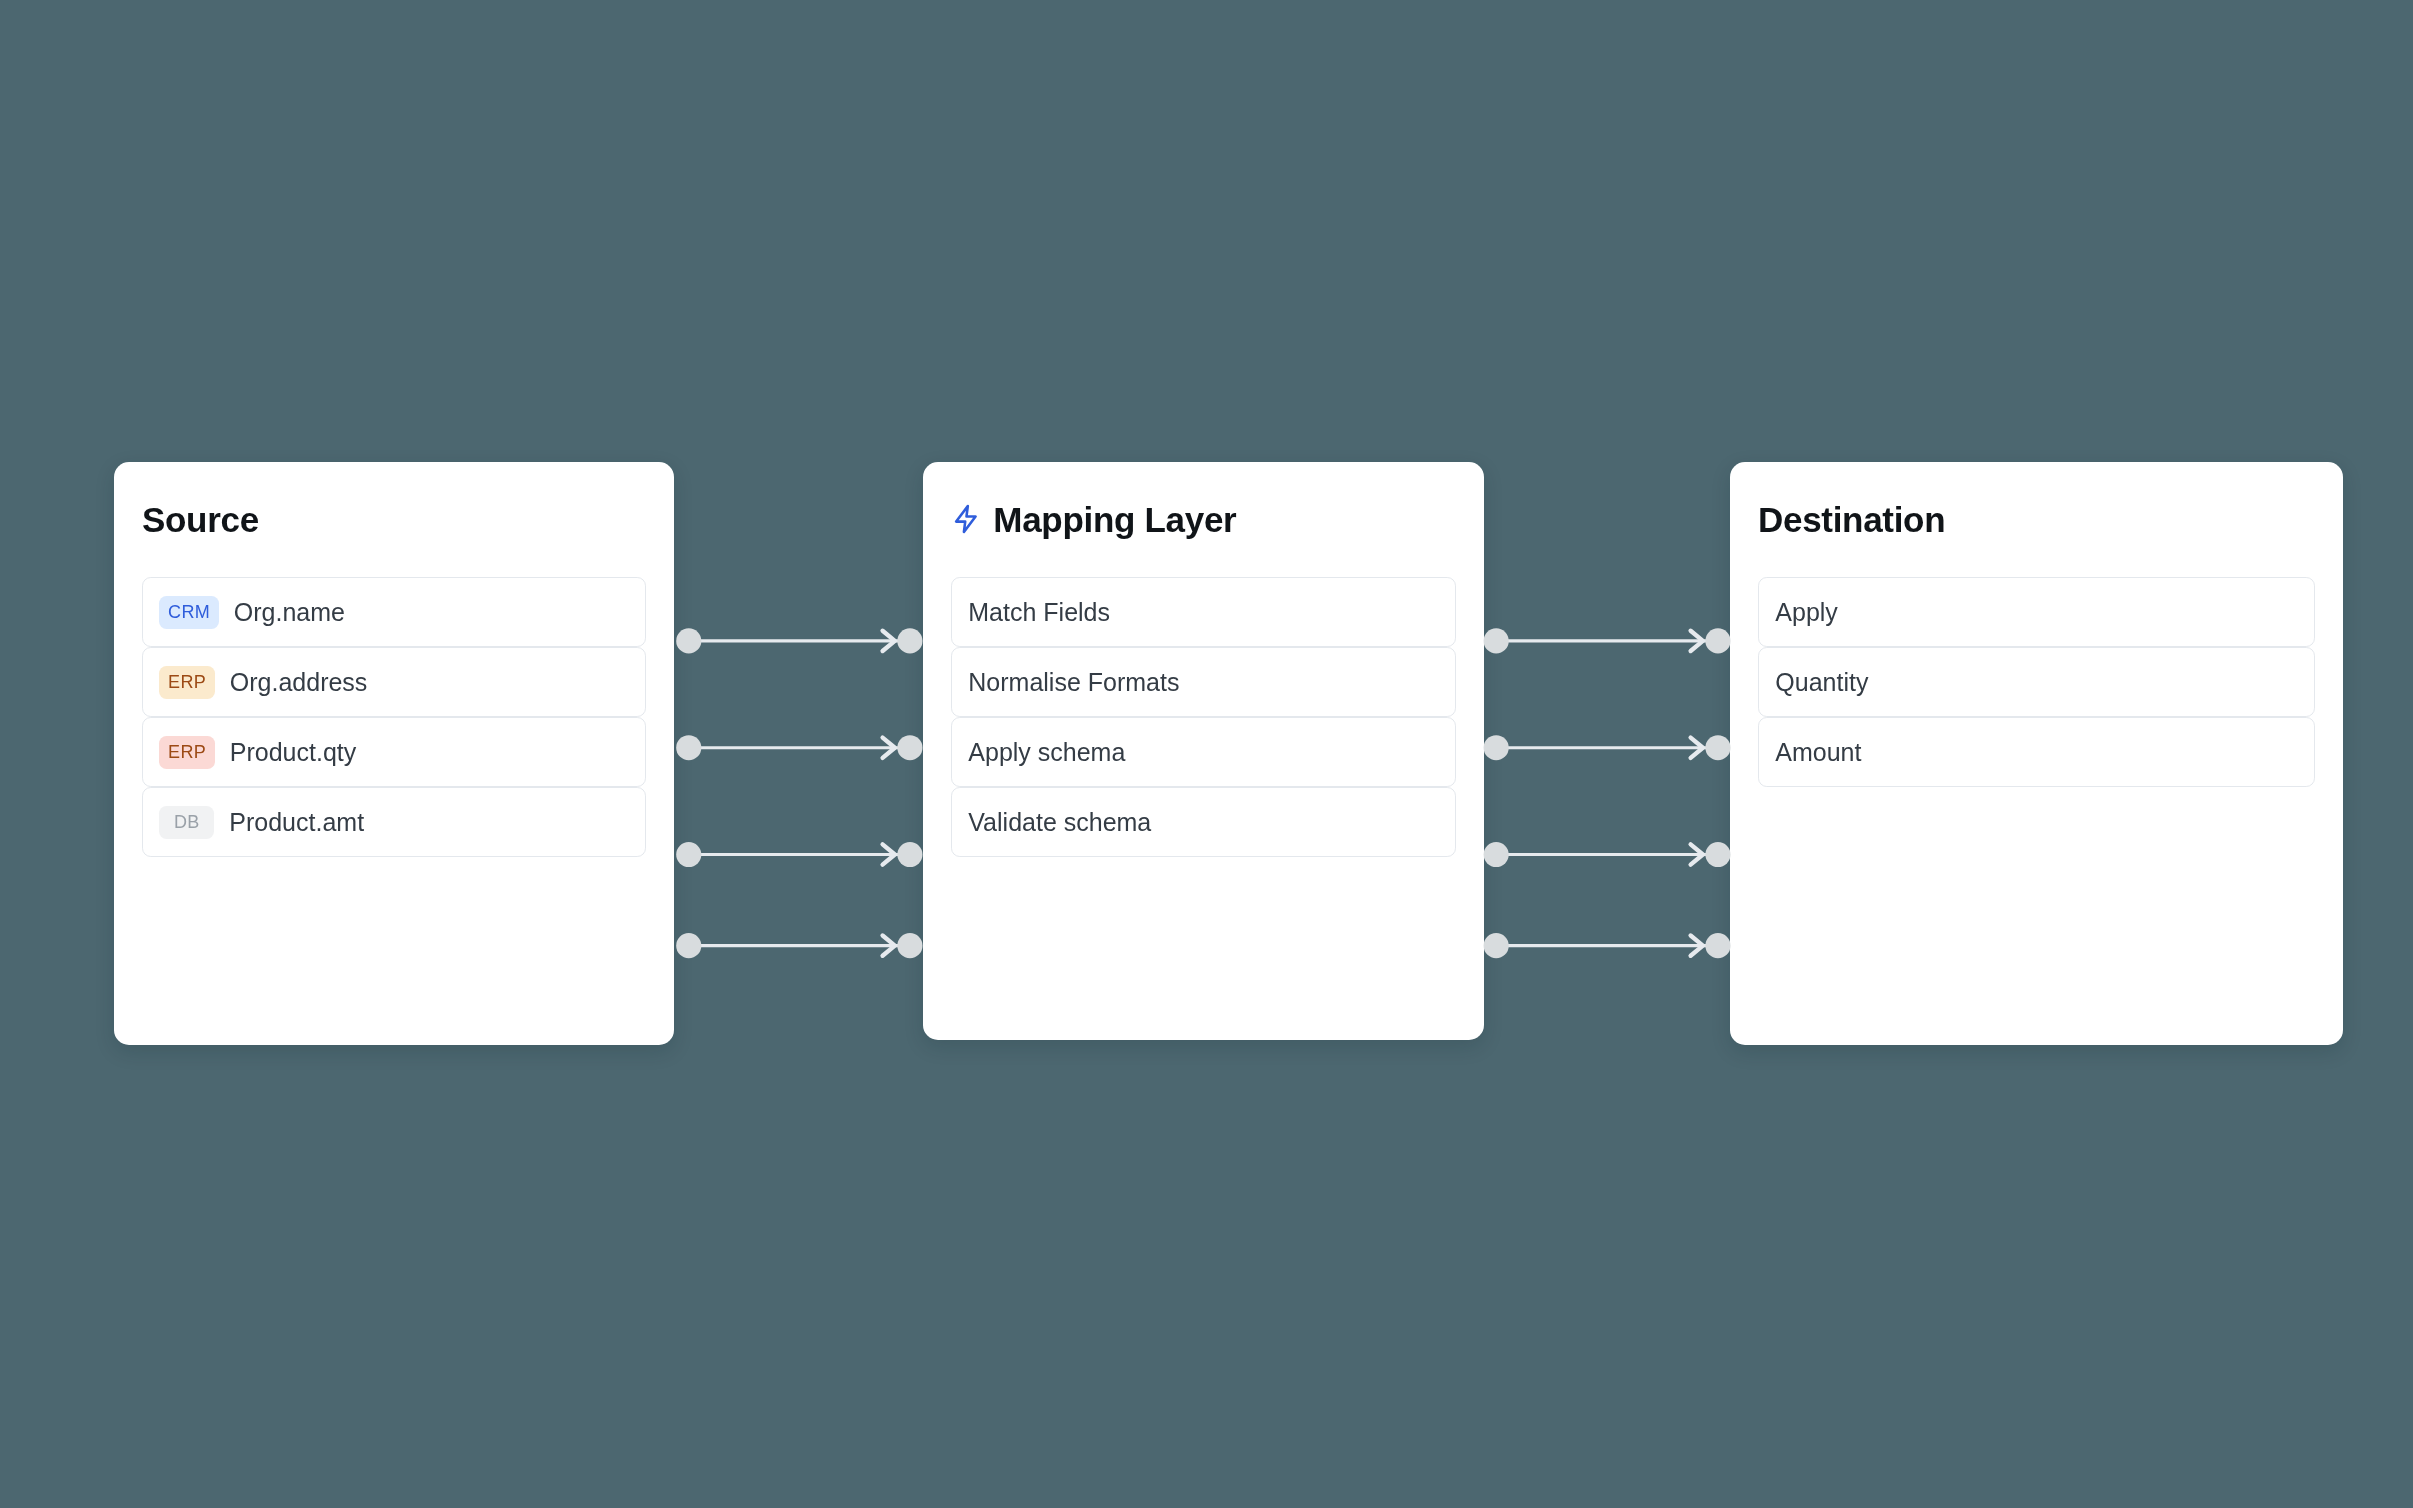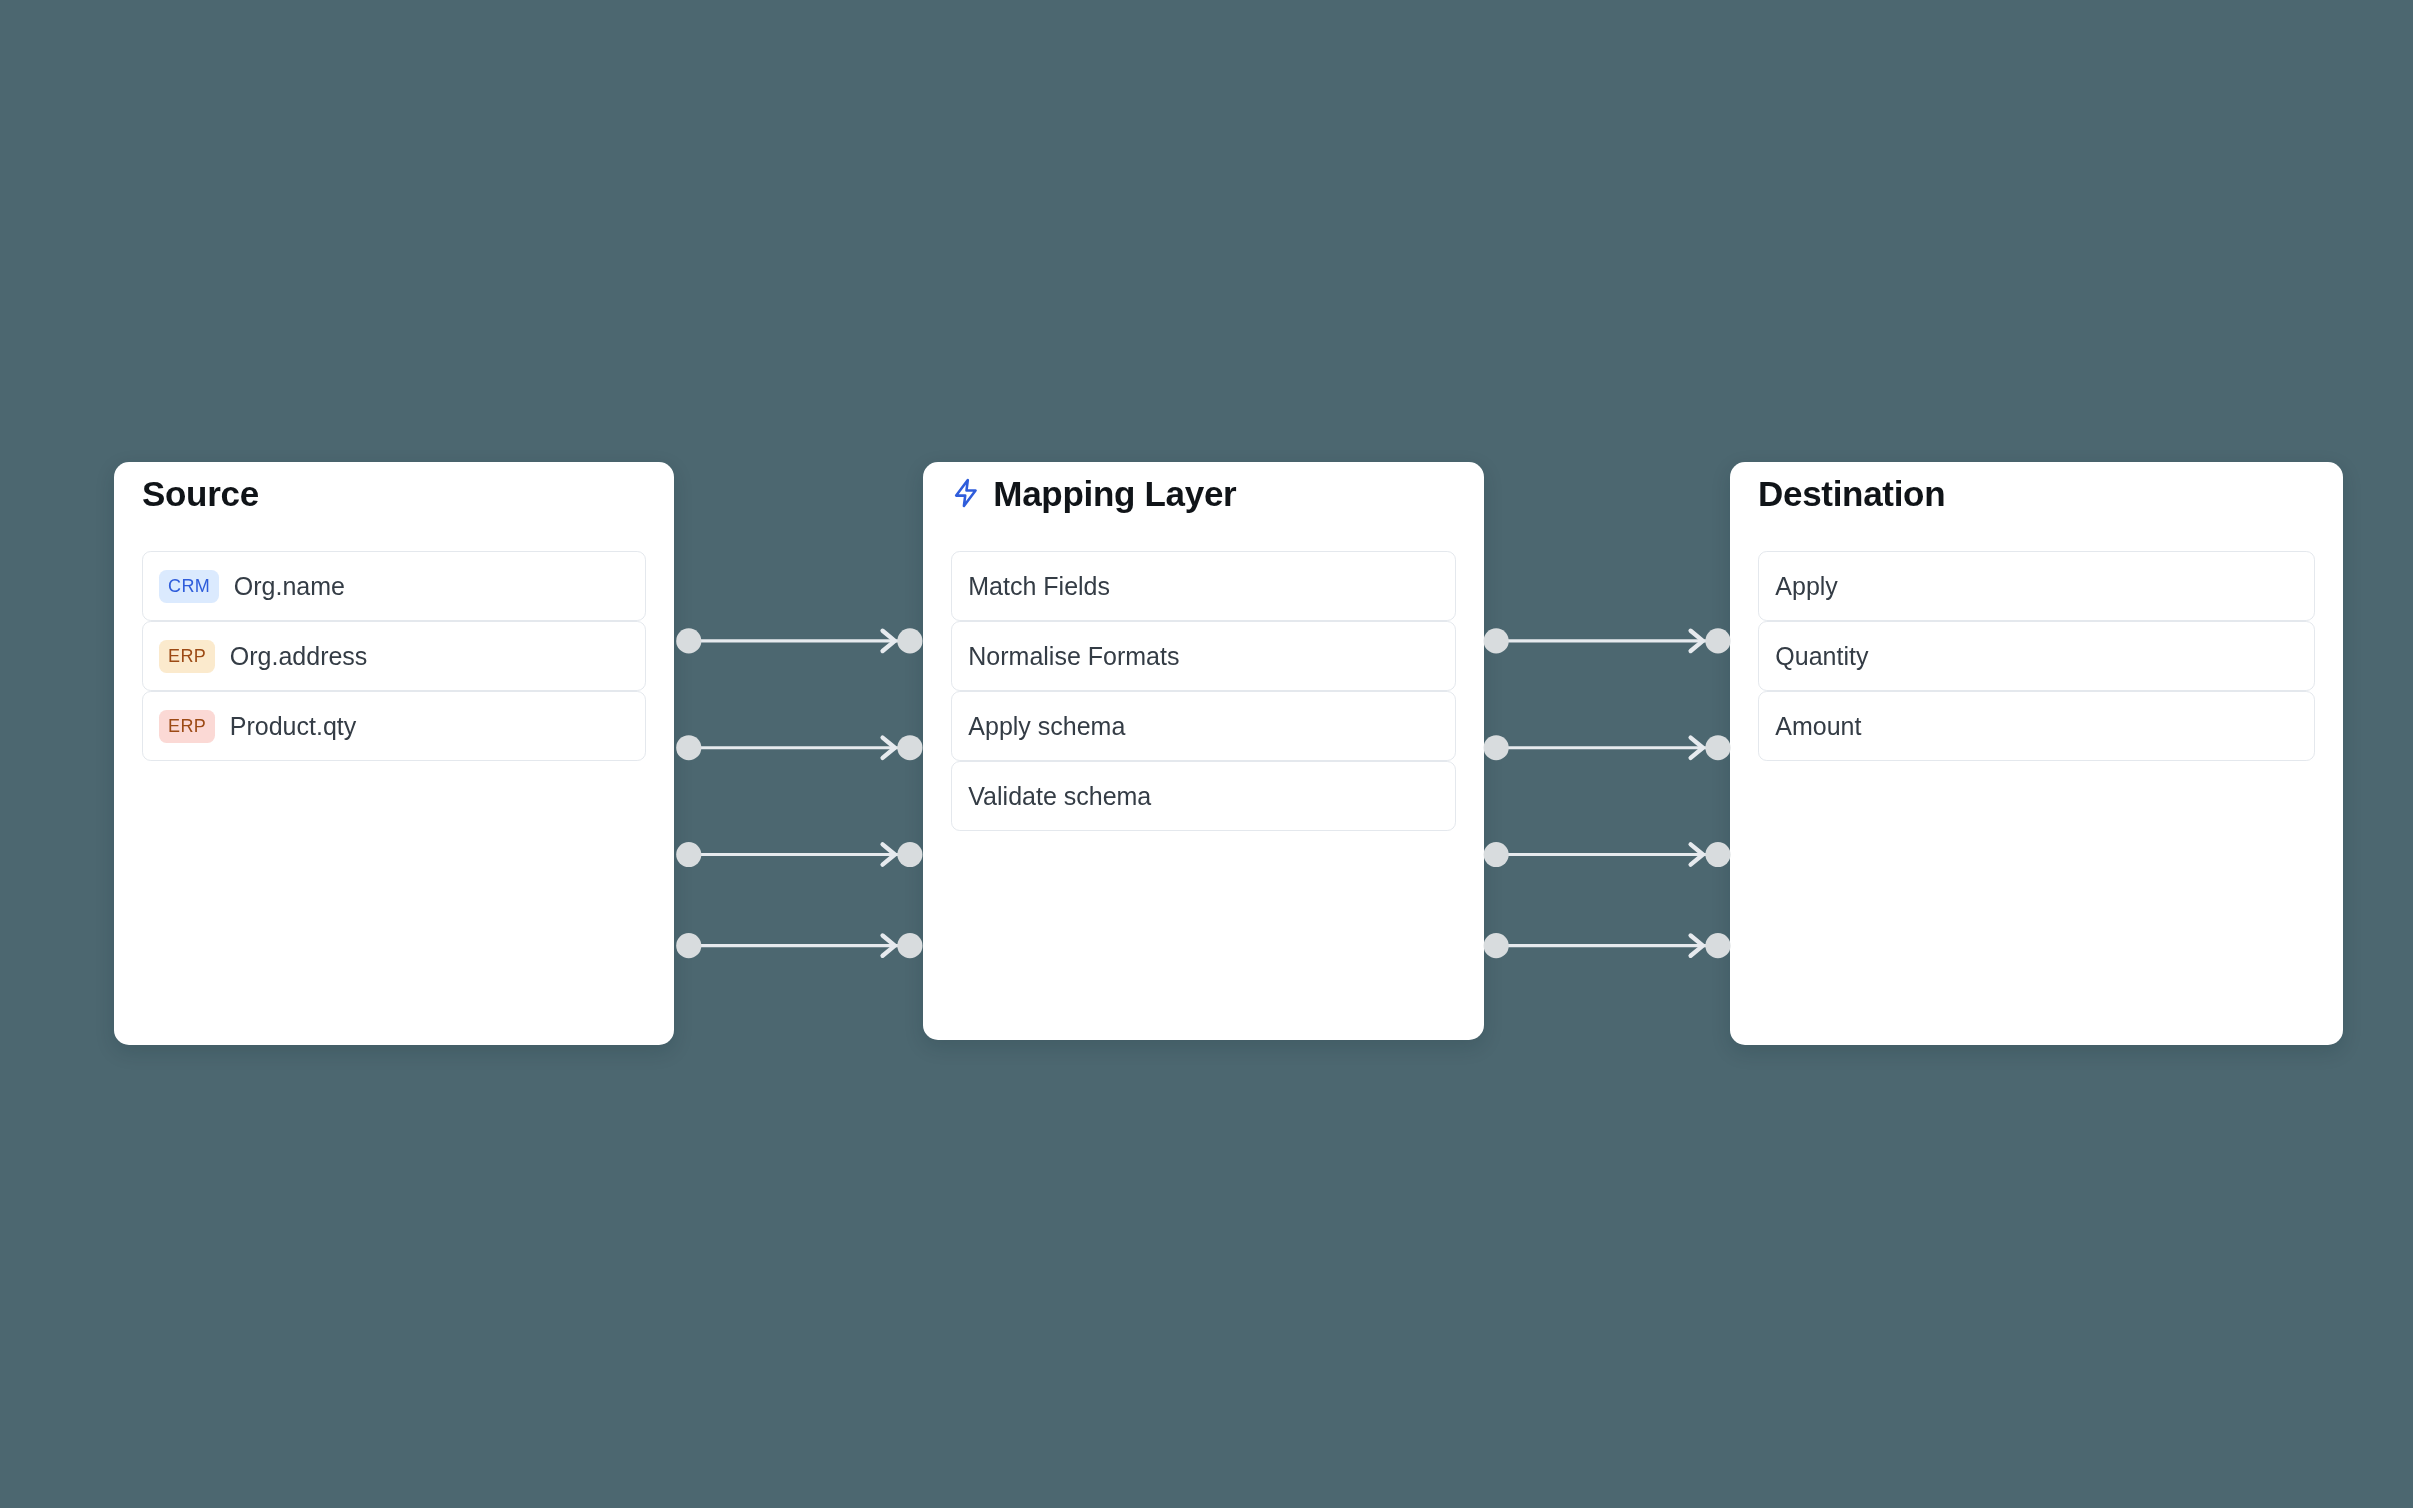--- a/index.html
+++ b/index.html
@@ -22,21 +22,21 @@
     height: 1508px;
   }
 
   
   .card {
     position: absolute;
     background: #ffffff;
     border-radius: 15px;
     box-shadow: 0 6.3px 19px rgba(15, 35, 45, 0.16);
     box-sizing: border-box;
-    padding: 12px 28px 33px 28px;
+    padding: 38px 28px 33px 28px;
   }
   .card-source      { left: 114px;  top: 462px; width: 560px; height: 583px; }
   .card-mapping     { left: 923px; top: 462px; width: 561px; height: 578px; }
   .card-destination { left: 1730px; top: 462px; width: 613px; height: 583px; }
 
   .card-title {
     display: flex;
     align-items: center;
     gap: 11.3px;
     font-size: 35px;
@@ -127,20 +127,24 @@
       <div class="row">
         <span class="badge badge-erp1">ERP</span>
         <span class="row-label">Org.address</span>
       </div>
 
       <div class="row">
         <span class="badge badge-erp2">ERP</span>
         <span class="row-label">Product.qty</span>
       </div>
 
+      <div class="row">
+        <span class="badge badge-db">DB</span>
+        <span class="row-label">Product.amt</span>
+      </div>
 
     </div>
   </div>
 
   <div class="card card-mapping">
     <div class="card-title">
       <svg class="zap-icon" viewBox="0 0 24 24" fill="none" stroke="#2f5ddb" stroke-width="2" stroke-linecap="round" stroke-linejoin="round">
         <polygon points="13 2 4 14 11 14 10 22 19 10 12 10 13 2"></polygon>
       </svg>
       <span class="title-text">Mapping Layer</span>

